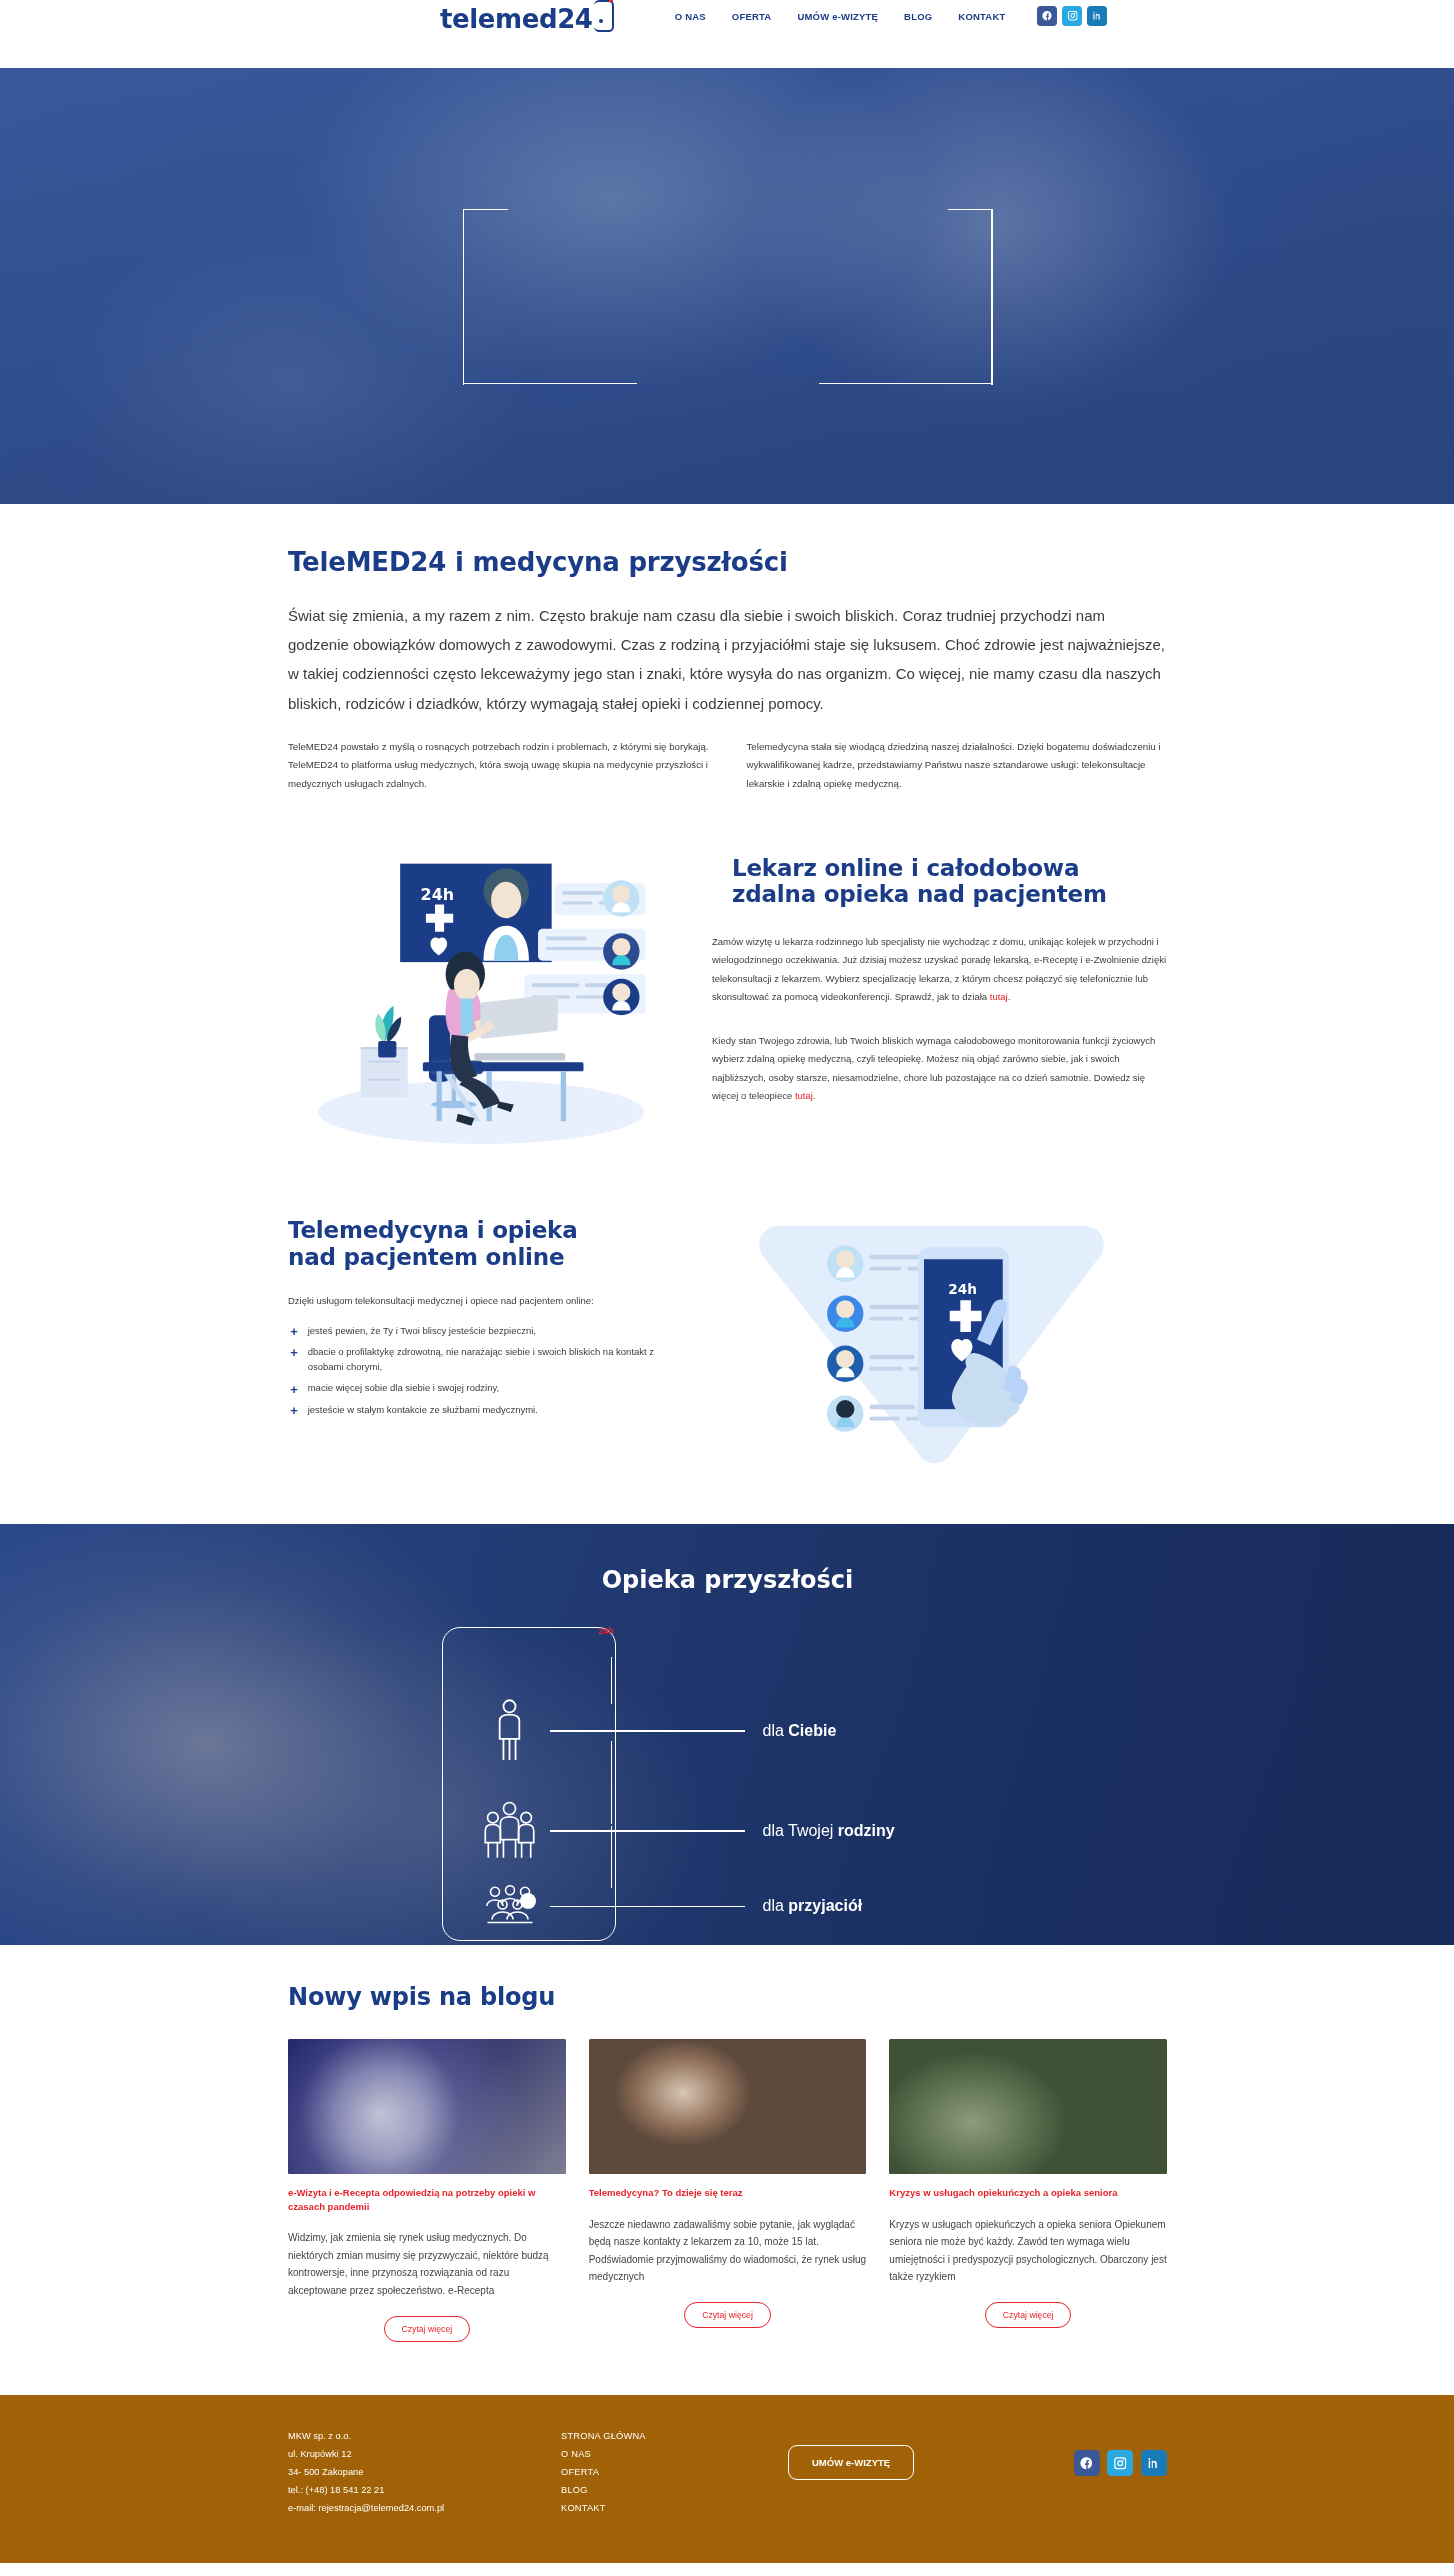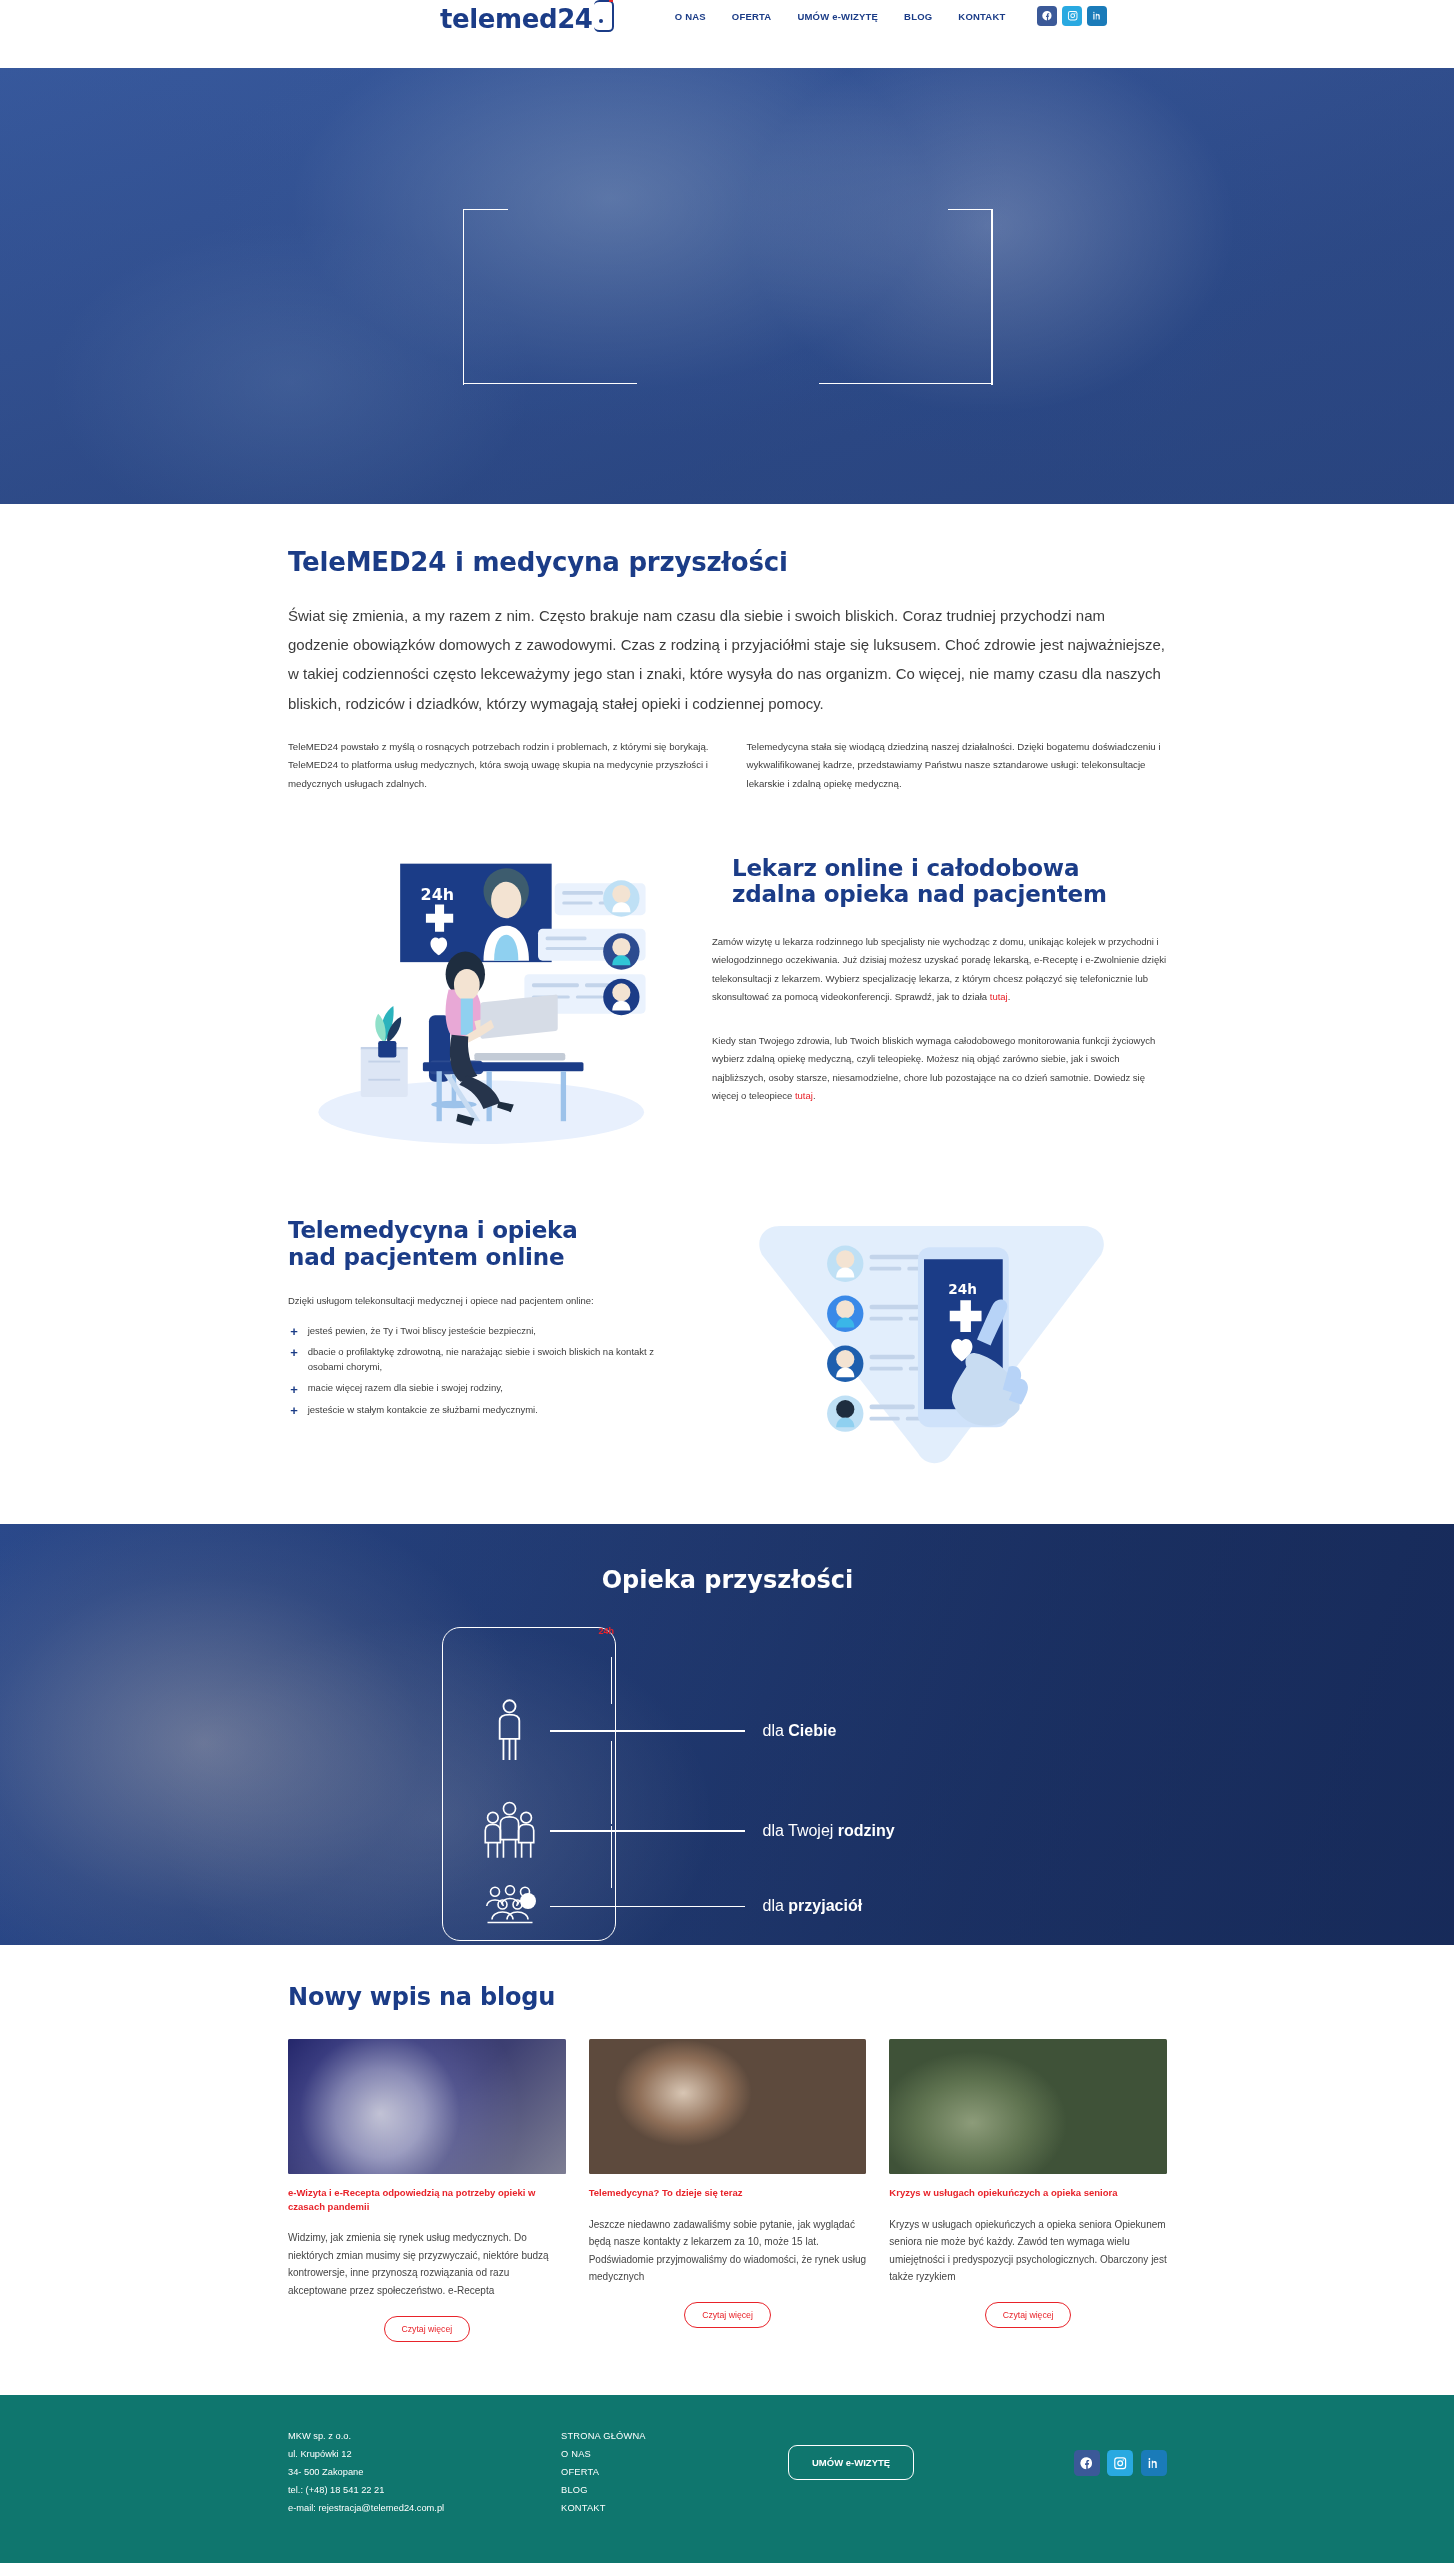--- a/index.html
+++ b/index.html
@@ -361,21 +361,21 @@
     background: #fff;
     border-radius: 15px;
     font-size: 8.7px;
     padding: 6.8px 16.7px;
     cursor: pointer;
     font-family: inherit;
   }
 
   
   .footer {
-    background: #0f766e;
+    background: #a16207;
     min-height: 168px;
     padding: 32px 0;
   }
   .footer-inner {
     width: 879px; margin: 0 auto;
     display: flex;
     align-items: flex-start;
   }
   .f-col-addr { width: 273px; }
   .f-col-addr div {
@@ -551,21 +551,21 @@
   <div class="wrap sec3">
     <div class="txt">
       <h2 class="blue">
         <span>Telemedycyna i opieka</span><br>
         <span>nad pacjentem online</span>
       </h2>
       <div class="intro">Dzięki usługom telekonsultacji medycznej i opiece nad pacjentem online:</div>
       <ul class="plus-list">
         <li>jesteś pewien, że Ty i Twoi bliscy jesteście bezpieczni,</li>
         <li>dbacie o profilaktykę zdrowotną, nie narażając siebie i swoich bliskich na kontakt z osobami chorymi,</li>
-        <li>macie więcej razem dla siebie i swojej rodziny,</li>
+        <li>macie więcej sobie dla siebie i swojej rodziny,</li>
         <li>jesteście w stałym kontakcie ze służbami medycznymi.</li>
       </ul>
     </div>
     <div class="ill">
       <svg viewBox="0 0 560 360" width="424" height="273" aria-hidden="true">
         <path d="M90 30h400c22 0 34 18 24 38L316 330c-10 18-34 18-44 0L66 68C56 48 68 30 90 30z" fill="#ddebfb" opacity=".85"></path>
         <g>
           <circle cx="176" cy="80" r="24" fill="#bfe0f5"></circle>
             <circle cx="176" cy="74" r="12" fill="#f3e3d2"></circle>
           <path d="M164 98c0-8 5-13 12-13s12 5 12 13z" fill="#fff"></path>

